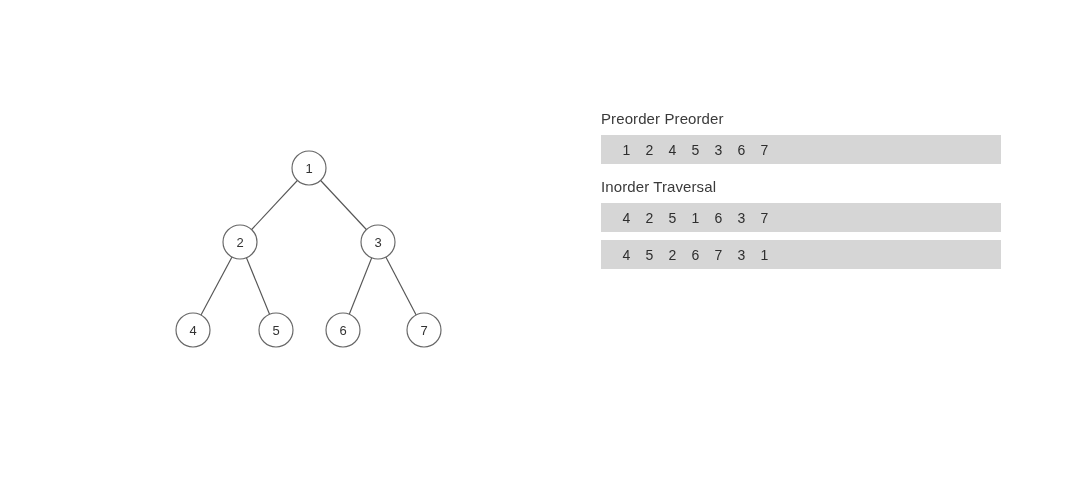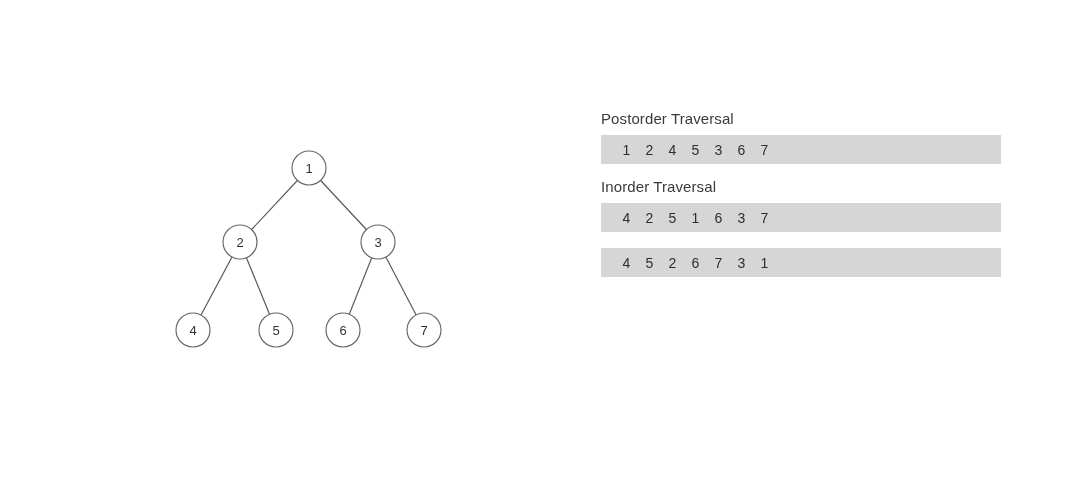--- a/index.html
+++ b/index.html
@@ -74,21 +74,21 @@
     box-sizing: border-box;
   }
   .traversal-value {
     font-size: 14px;
     color: #2e2e2e;
     width: 23px;
     text-align: center;
     flex: 0 0 auto;
   }
   .block-gap-sm { margin-bottom: 12px; }
-  .block-gap-md { margin-bottom: 16px; }
+  .block-gap-md { margin-bottom: 8px; }
 </style>
 </head>
 <body>
 
 <div id="tree-panel">
   <svg id="tree-svg" width="560" height="494">
     <g id="tree-edges">
         <line x1="309" y1="168" x2="240" y2="242" class="tree-edge"></line>
         <line x1="309" y1="168" x2="378" y2="242" class="tree-edge"></line>
         <line x1="240" y1="242" x2="193" y2="330" class="tree-edge"></line>
@@ -124,21 +124,21 @@
         <g>
           <circle cx="424" cy="330" r="17" class="tree-node-circle"></circle>
           <text x="424" y="330.5" class="tree-node-label">7</text>
         </g>
       </g>
   </svg>
 </div>
 
 <div id="traversal-panel">
     <div class="traversal-block block-gap-sm">
-      <div class="traversal-title">Postorder Traversal</div>
+      <div class="traversal-title">Preorder Preorder</div>
       <div class="traversal-values">
         <span class="traversal-value">1</span>
         <span class="traversal-value">2</span>
         <span class="traversal-value">4</span>
         <span class="traversal-value">5</span>
         <span class="traversal-value">3</span>
         <span class="traversal-value">6</span>
         <span class="traversal-value">7</span>
       </div>
     </div>

